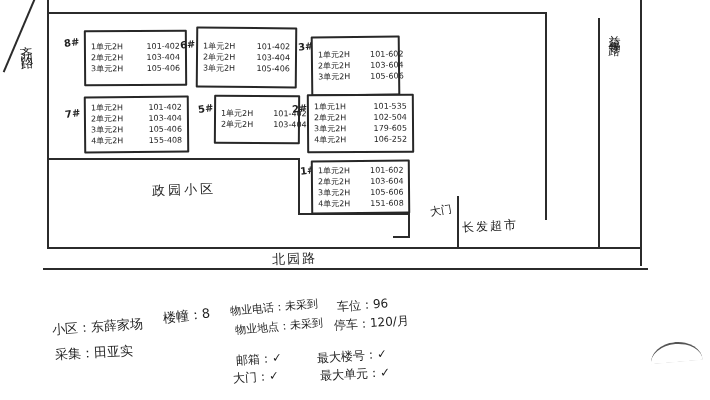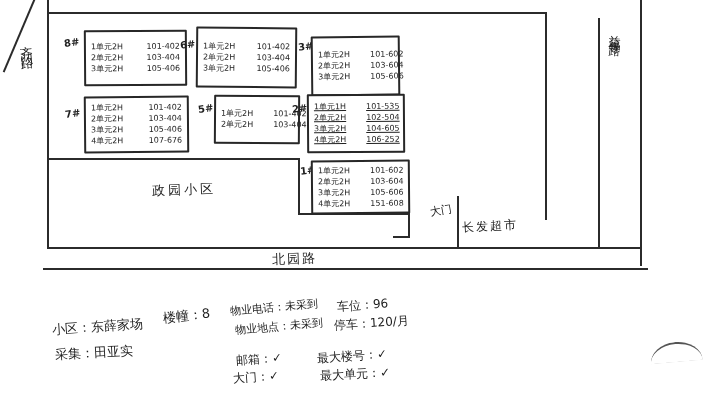--- a/index.html
+++ b/index.html
@@ -104,49 +104,49 @@
     <div class="brow">
         <span class="u">2单元2H</span>
         <span>103-404</span>
       </div>
     <div class="brow">
         <span class="u">3单元2H</span>
         <span>105-406</span>
       </div>
     <div class="brow">
         <span class="u">4单元2H</span>
-        <span>107-676</span>
+        <span>155-408</span>
       </div>
   </div>
 
   <div class="blabel" style="left:198px;top:103px;transform:rotate(-8deg);">5#</div>
   <div class="bldg" style="left:214px;top:95px;width:86px;height:49px;transform:rotate(0.4deg);">
     <div class="brow">
         <span class="u">1单元2H</span>
         <span>101-402</span>
       </div>
     <div class="brow">
         <span class="u">2单元2H</span>
         <span>103-404</span>
       </div>
   </div>
 
   <div class="blabel" style="left:292px;top:103px;transform:rotate(-6deg);">2#</div>
-  <div class="bldg" style="left:307px;top:94px;width:98px;height:59px;transform:rotate(-0.4deg);text-decoration:underline;">
+  <div class="bldg" style="left:307px;top:94px;width:107px;height:59px;transform:rotate(-0.4deg);">
     <div class="brow">
         <span class="u">1单元1H</span>
         <span>101-535</span>
       </div>
     <div class="brow">
         <span class="u">2单元2H</span>
         <span>102-504</span>
       </div>
     <div class="brow">
         <span class="u">3单元2H</span>
-        <span>104-605</span>
+        <span>179-605</span>
       </div>
     <div class="brow">
         <span class="u">4单元2H</span>
         <span>106-252</span>
       </div>
   </div>
 
   <div class="blabel" style="left:300px;top:165px;transform:rotate(-6deg);">1#</div>
   <div class="bldg" style="left:311px;top:160px;width:99px;height:54px;transform:rotate(-0.5deg);">
     <div class="brow">

